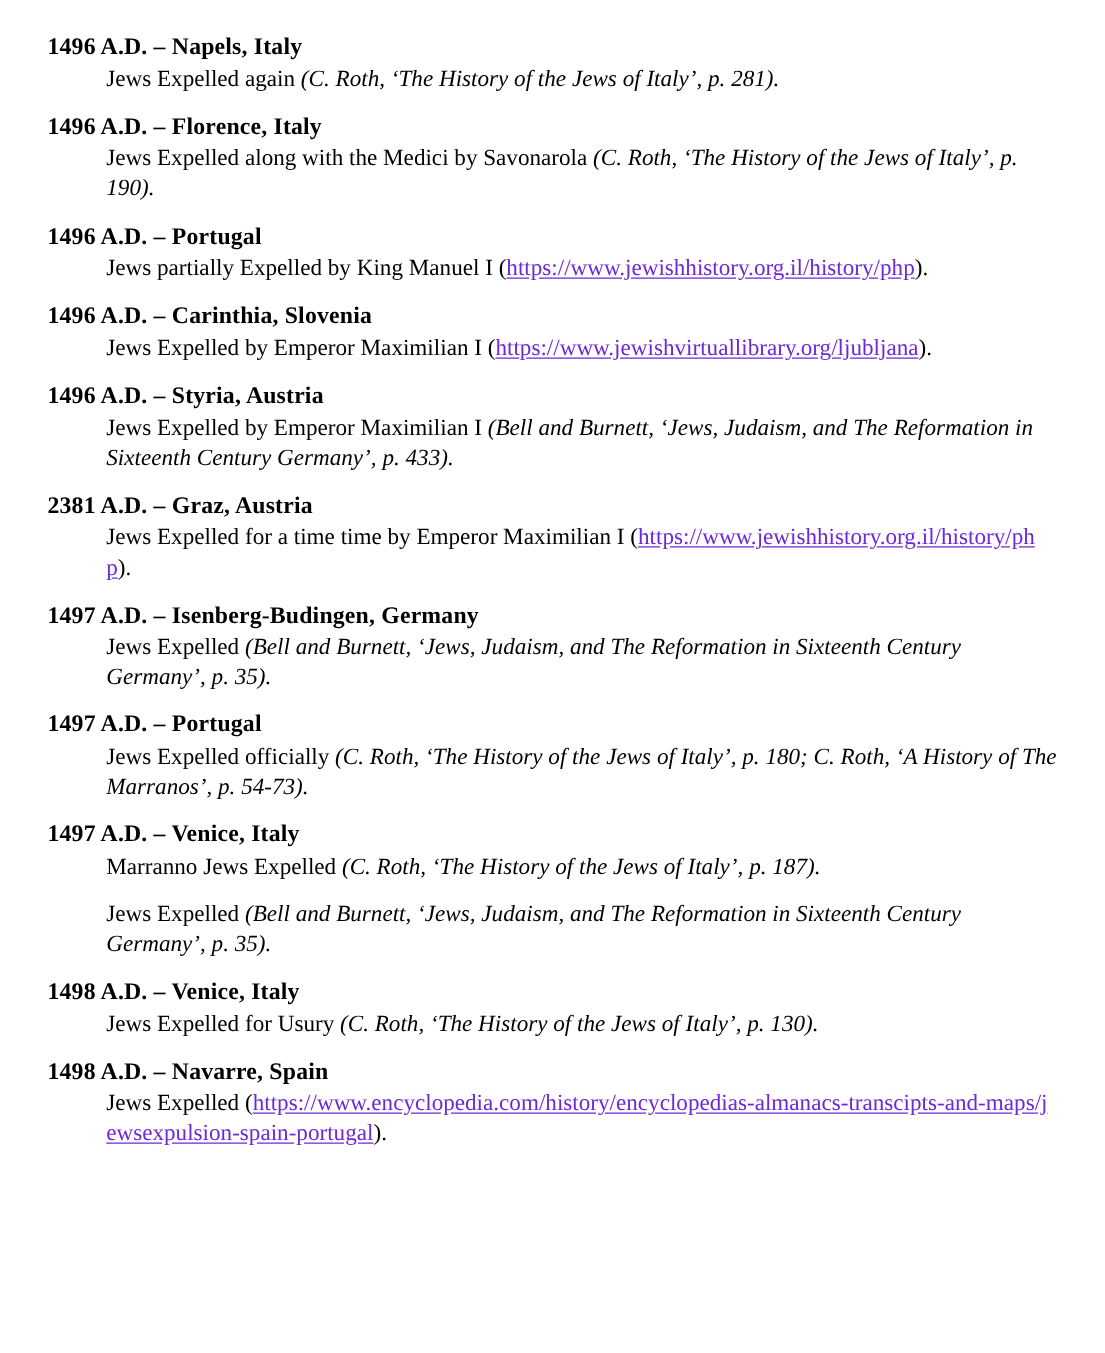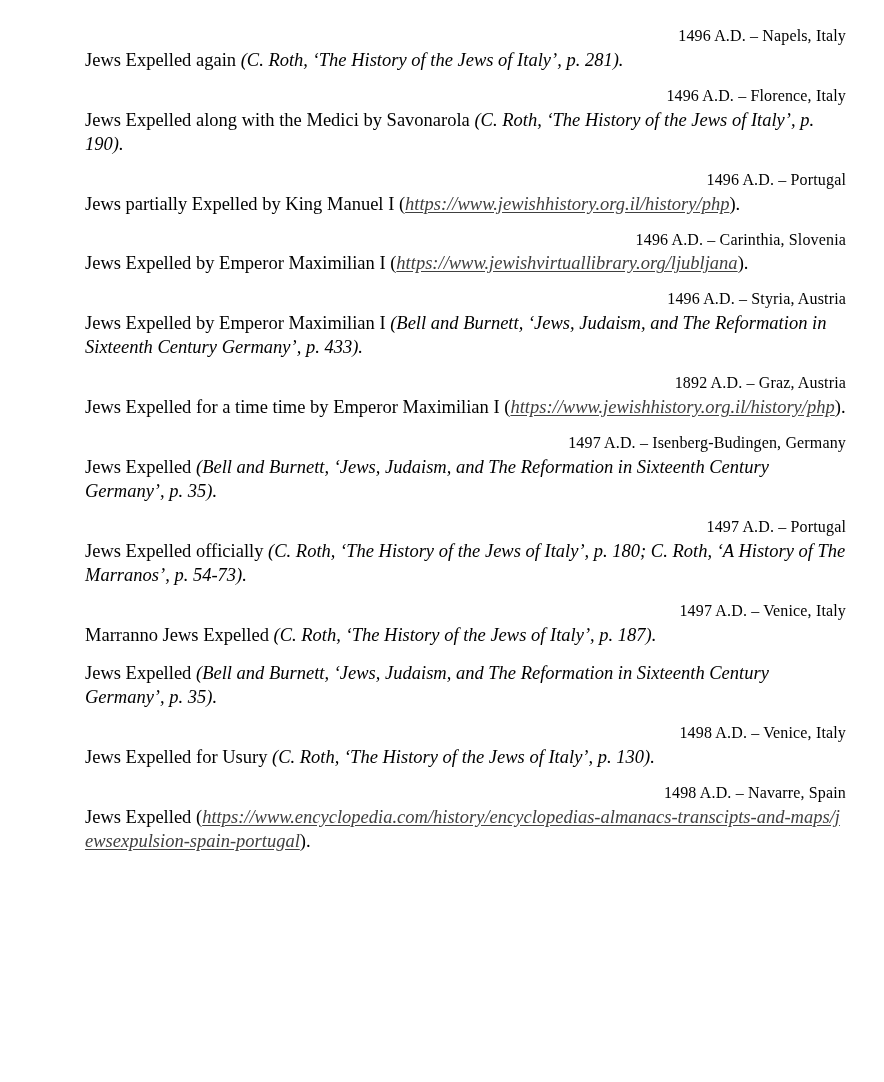--- a/index.html
+++ b/index.html
@@ -19,39 +19,37 @@
     width: 884px;
     height: 1082px;
     padding: 26px 38px 10px 38px;
     background: #ffffff;
   }
   .entry {
     margin-bottom: 14px;
   }
   .entry-heading {
     font-family: "Liberation Serif", serif;
-    font-weight: normal;
-    font-size: 16px;
+    font-weight: bold;
+    font-size: 19px;
     line-height: 1.30;
     letter-spacing: 0.15px;
-    text-align: right;
   }
   .entry-body {
     font-family: "Liberation Serif", serif;
     font-size: 18.5px;
     line-height: 1.30;
     margin-top: 1px;
     margin-left: 47px;
   }
   .cite {
     font-style: italic;
   }
   .link {
-    font-style: italic;
-    color: #404040;
+    color: #6d28d9;
     text-decoration: underline;
     text-underline-offset: 2px;
     word-break: break-all;
     cursor: pointer;
   }
   .plain {
     font-style: normal;
   }
 </style>
 </head>
@@ -73,21 +71,21 @@
       </div>
       <div class="entry">
         <div class="entry-heading">1496 A.D. – Carinthia, Slovenia</div>
         <div class="entry-body"><span>Jews Expelled by Emperor Maximilian I </span><span class="plain">(</span><span class="link">https://www.jewishvirtuallibrary.org/ljubljana</span><span class="plain">).</span></div>
       </div>
       <div class="entry">
         <div class="entry-heading">1496 A.D. – Styria, Austria</div>
         <div class="entry-body"><span>Jews Expelled by Emperor Maximilian I </span><span class="cite">(Bell and Burnett, ‘Jews, Judaism, and The Reformation in Sixteenth Century Germany’, p. 433).</span></div>
       </div>
       <div class="entry">
-        <div class="entry-heading">1892 A.D. – Graz, Austria</div>
+        <div class="entry-heading">2381 A.D. – Graz, Austria</div>
         <div class="entry-body"><span>Jews Expelled for a time time by Emperor Maximilian I </span><span class="plain">(</span><span class="link">https://www.jewishhistory.org.il/history/php</span><span class="plain">).</span></div>
       </div>
       <div class="entry">
         <div class="entry-heading">1497 A.D. – Isenberg-Budingen, Germany</div>
         <div class="entry-body"><span>Jews Expelled </span><span class="cite">(Bell and Burnett, ‘Jews, Judaism, and The Reformation in Sixteenth Century Germany’, p. 35).</span></div>
       </div>
       <div class="entry">
         <div class="entry-heading">1497 A.D. – Portugal</div>
         <div class="entry-body"><span>Jews Expelled officially </span><span class="cite">(C. Roth, ‘The History of the Jews of Italy’, p. 180; C. Roth, ‘A History of The Marranos’, p. 54-73).</span></div>
       </div>

